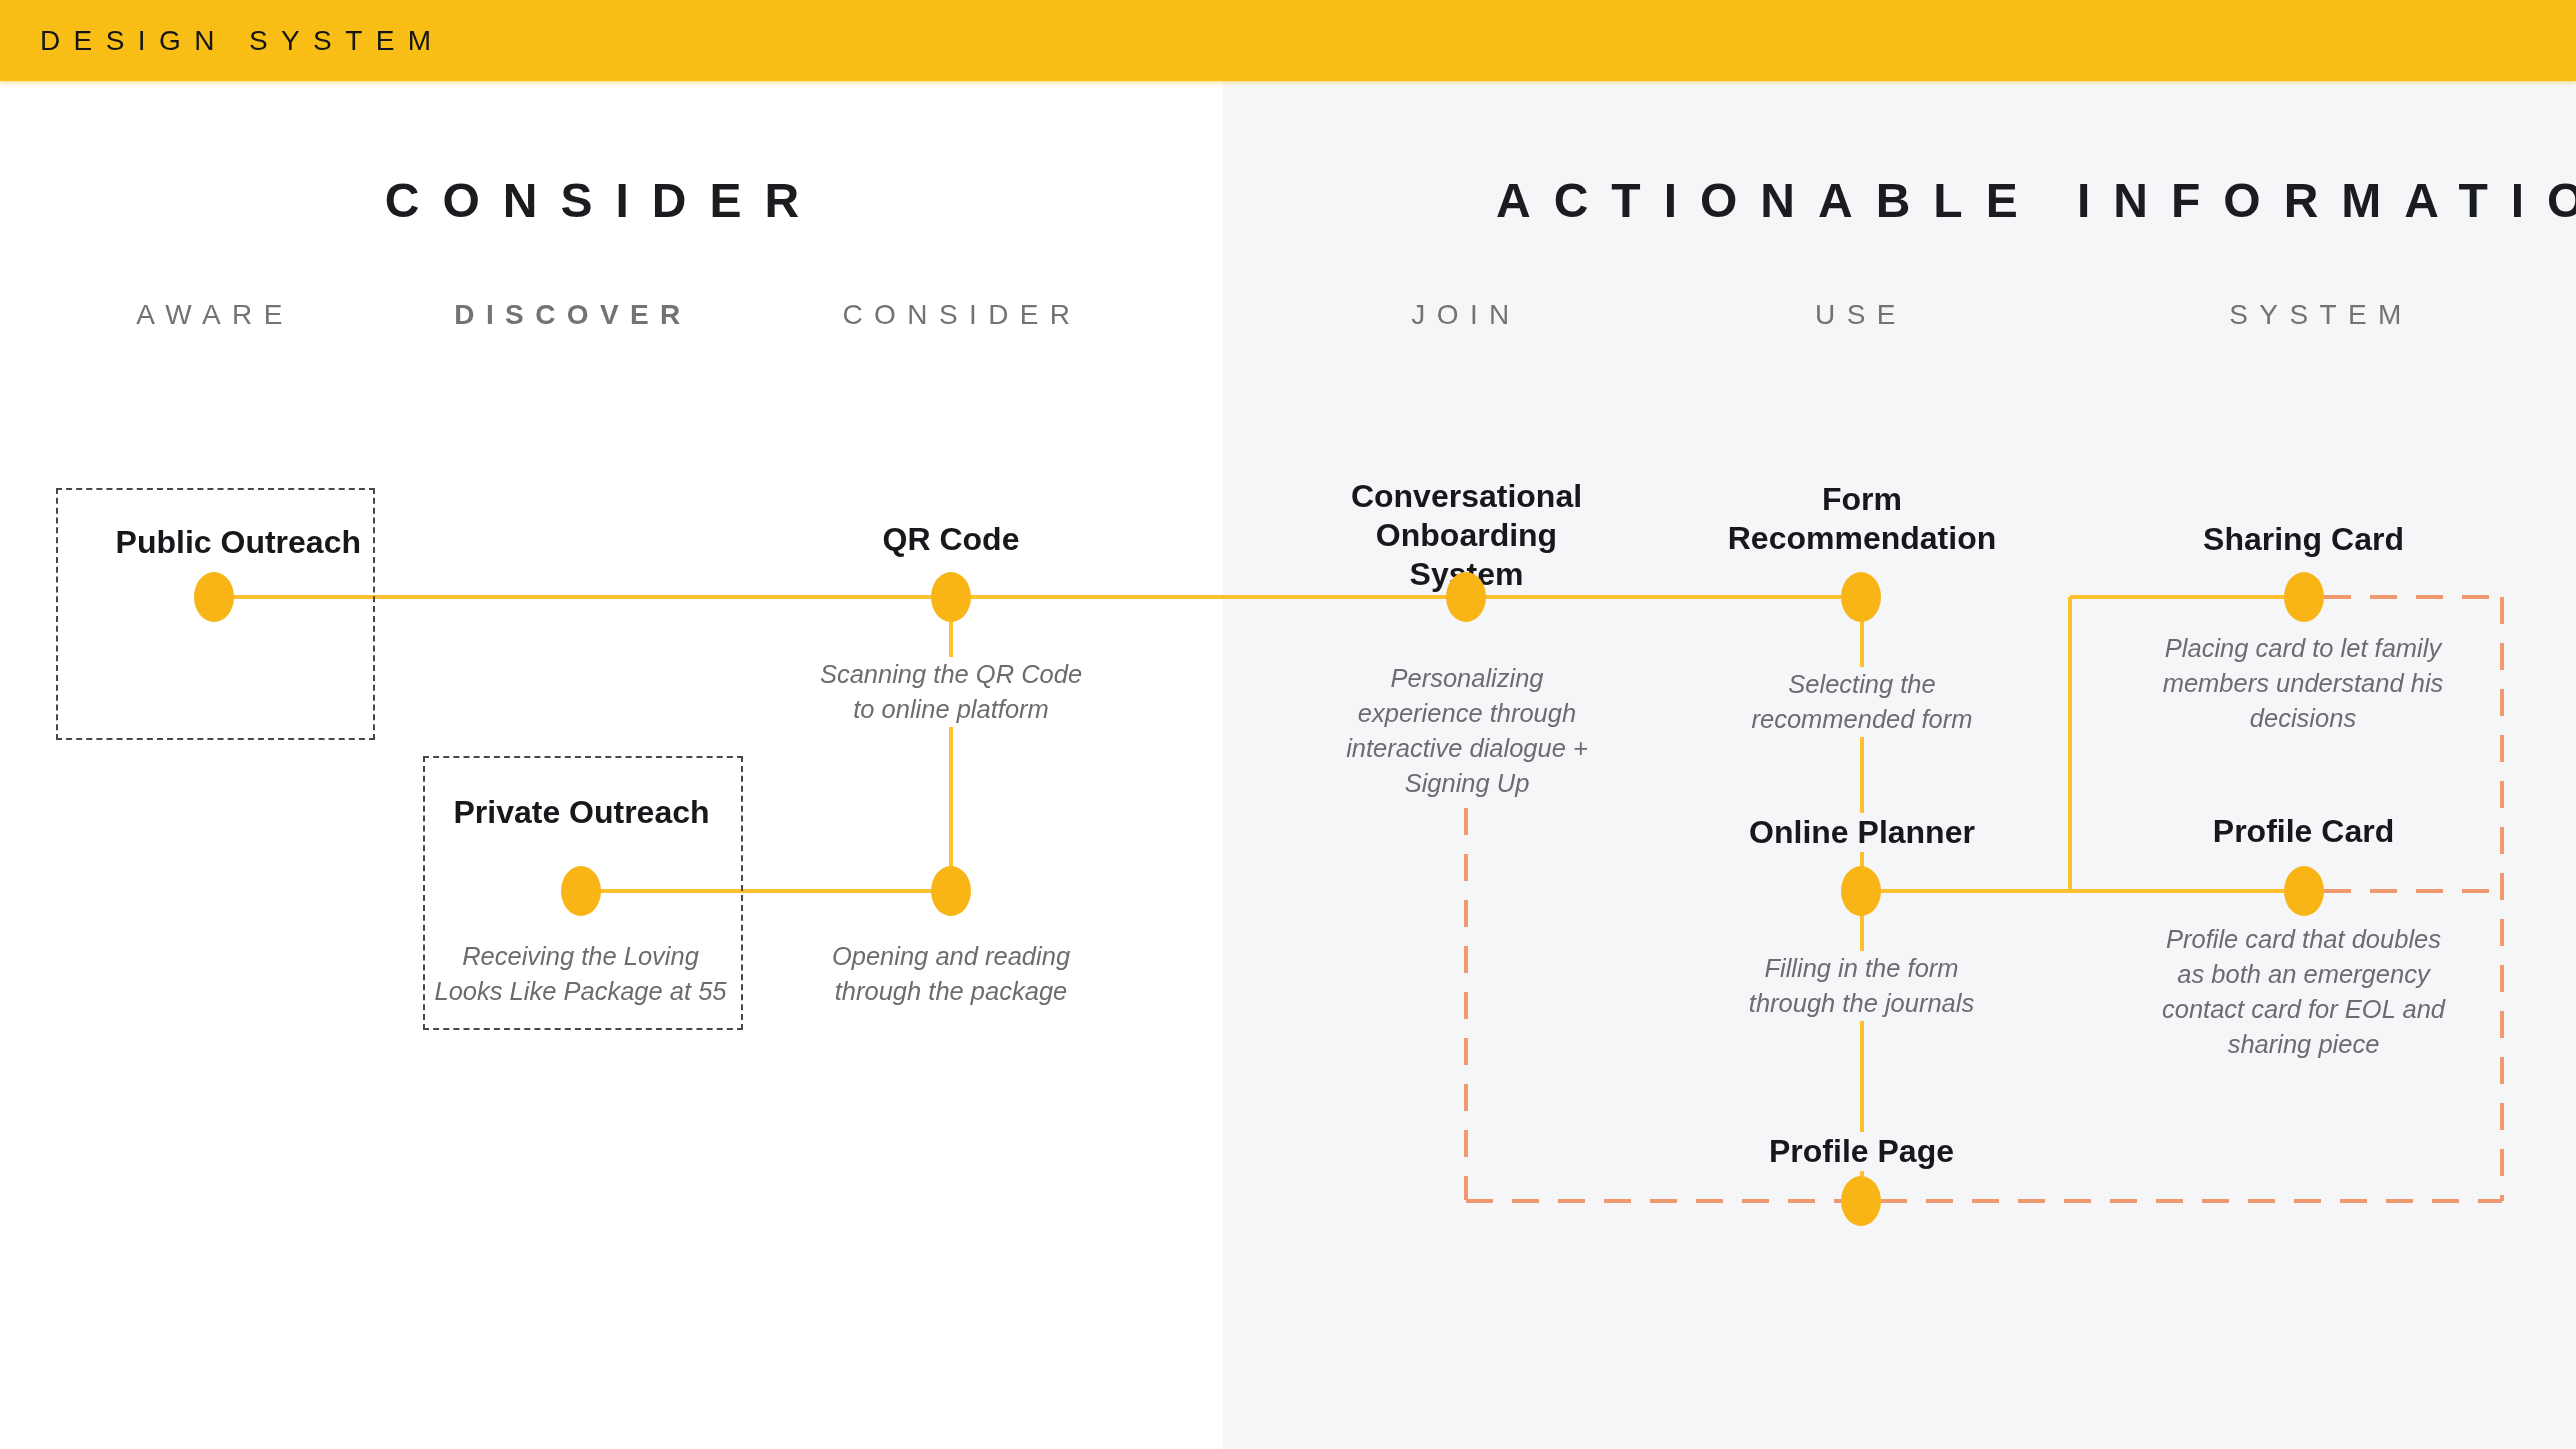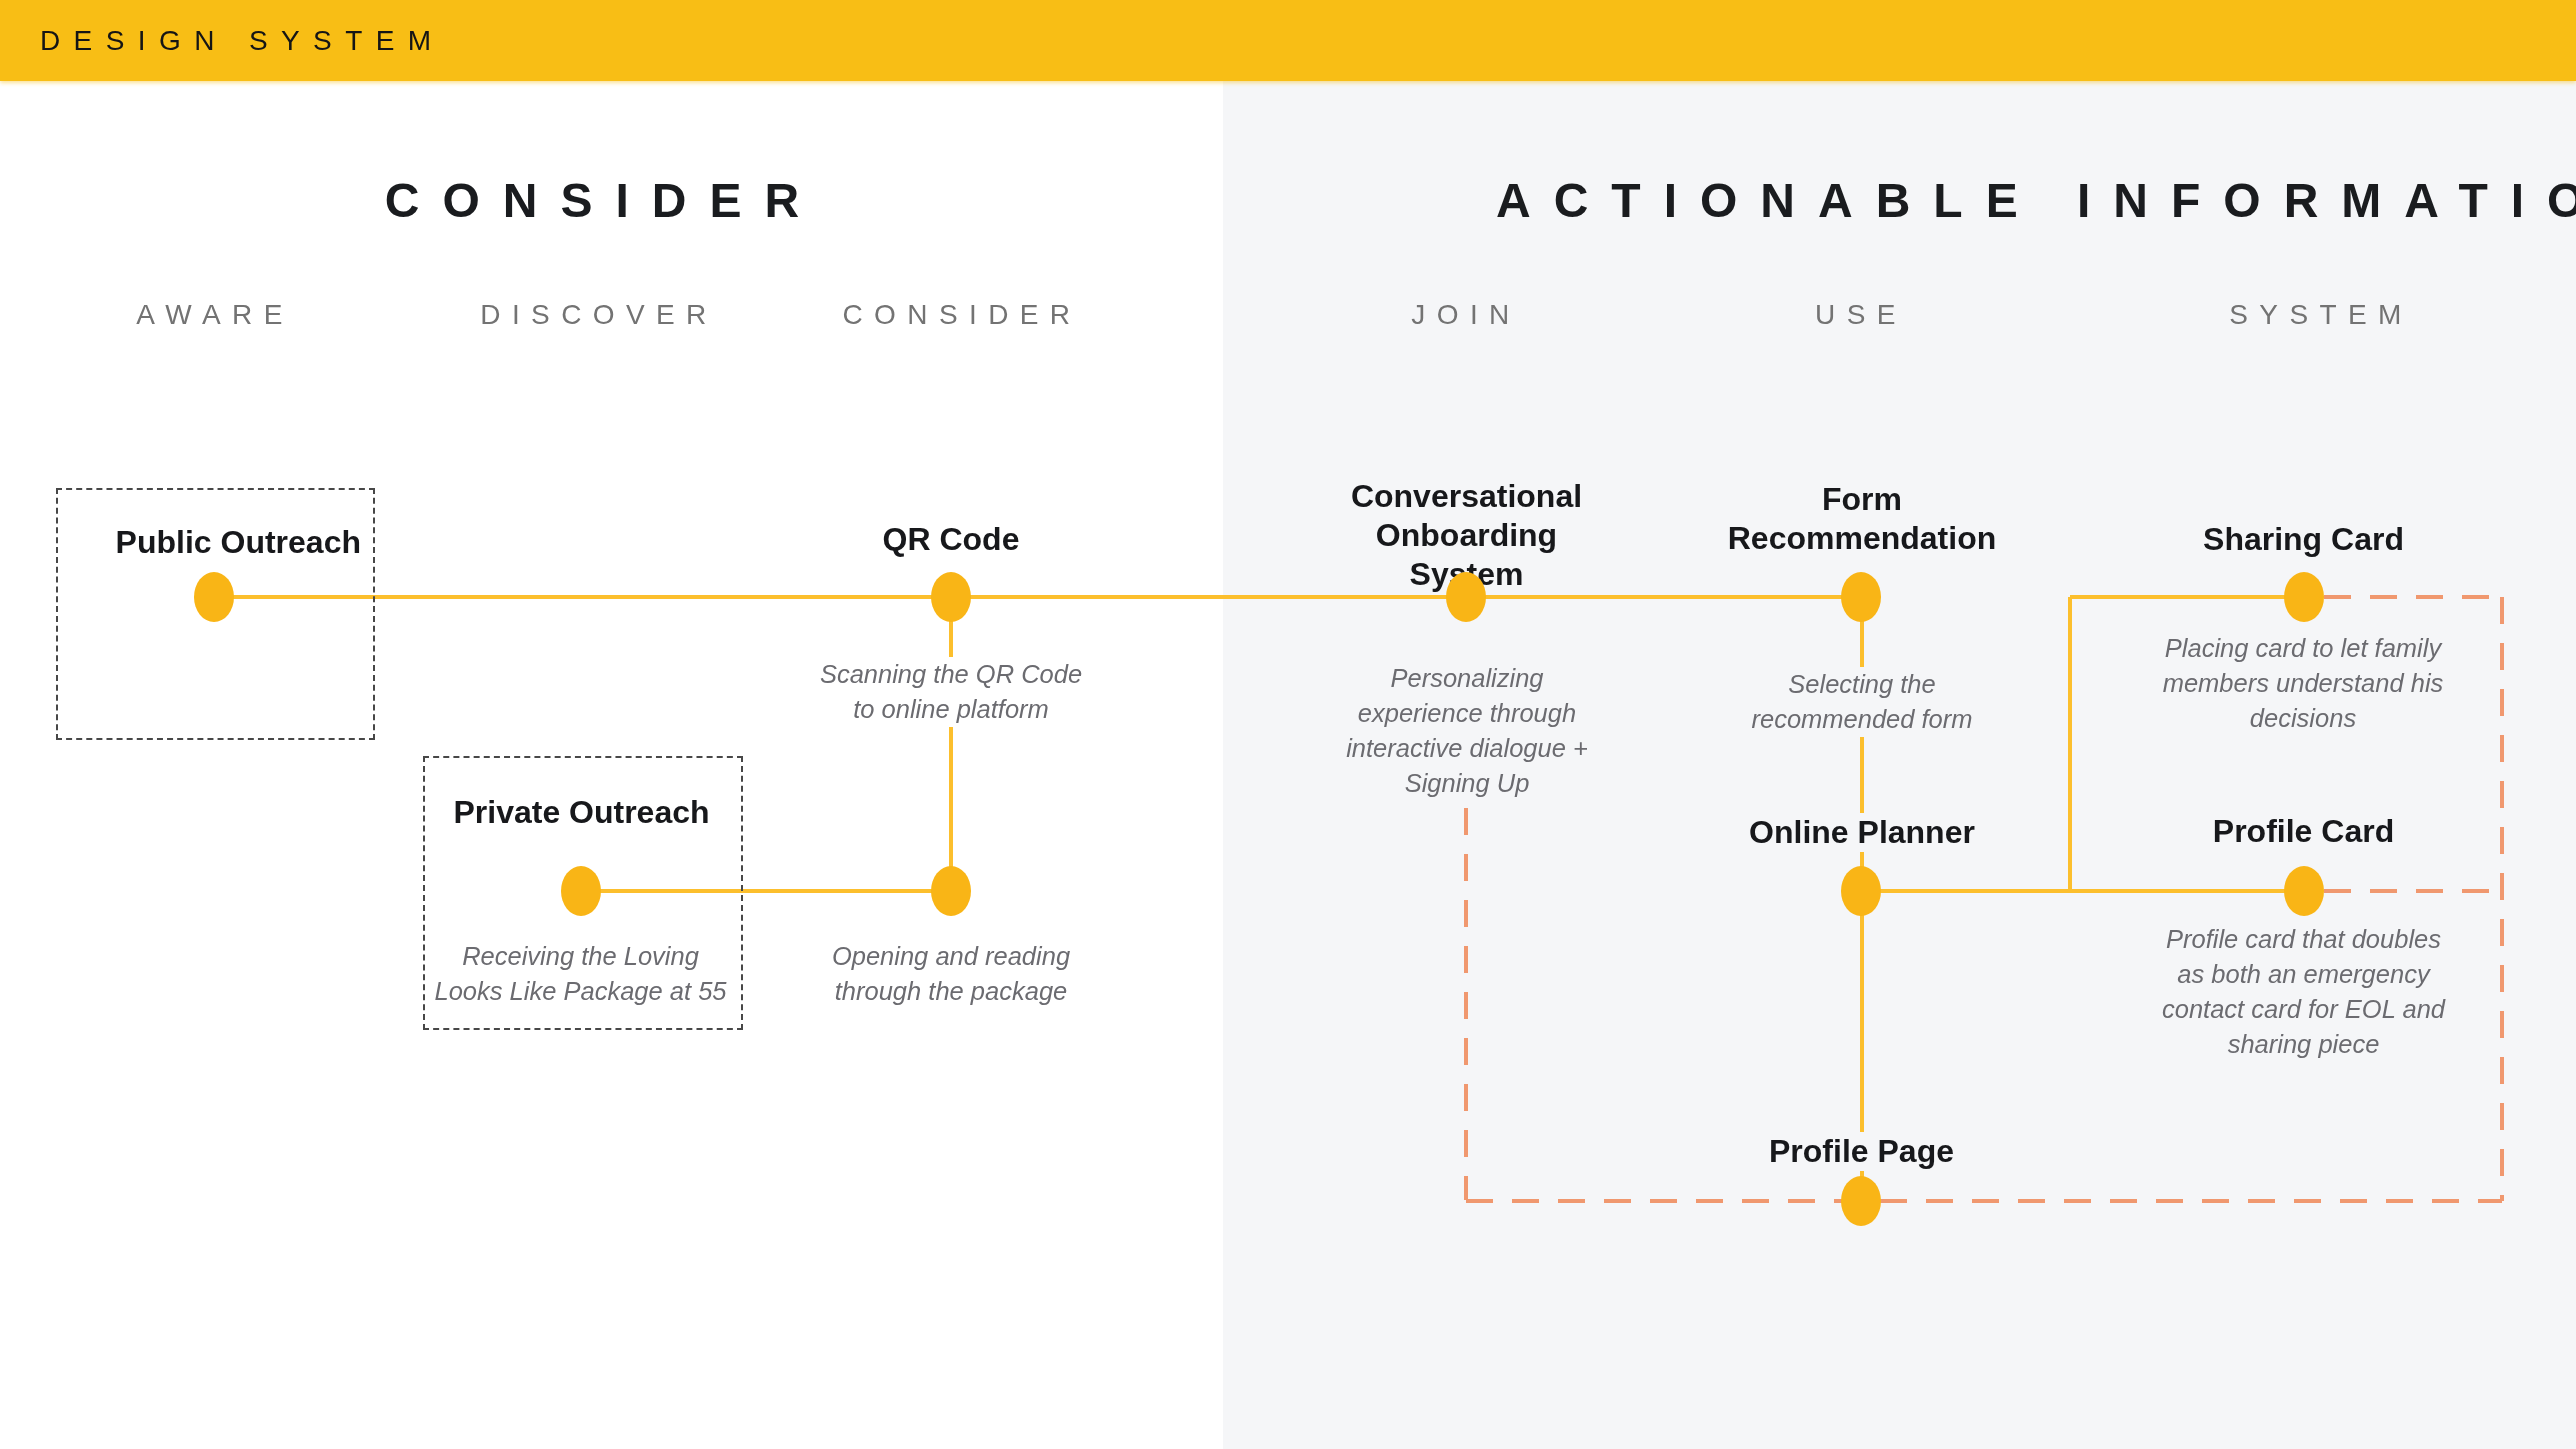--- a/index.html
+++ b/index.html
@@ -57,21 +57,21 @@
   <div class="right-panel"></div>
 
   <div class="header-bar">
     <div class="header-title">DESIGN SYSTEM</div>
   </div>
 
   <div class="section-title" style="left:268px;width:671px;">CONSIDER</div>
   <div class="section-title" style="left:1496px;width:906px;">ACTIONABLE INFORMATION</div>
 
   <div class="stage-label" style="left:81px;">AWARE</div>
-  <div class="stage-label" style="left:465px;">DISCOVER</div>
+  <div class="stage-label" style="left:439px;font-weight:bold;">DISCOVER</div>
   <div class="stage-label" style="left:828px;">CONSIDER</div>
   <div class="stage-label" style="left:1332px;">JOIN</div>
   <div class="stage-label" style="left:1727px;">USE</div>
   <div class="stage-label" style="left:2187px;">SYSTEM</div>
 
   <div class="h-line" style="left:214px;top:595px;width:1648px;"></div>
   <div class="v-line" style="left:949px;top:597px;height:294px;"></div>
   <div class="h-line" style="left:581px;top:889px;width:370px;"></div>
   <div class="v-line" style="left:1860px;top:597px;height:294px;"></div>
   <div class="h-line" style="left:1862px;top:889px;width:442px;"></div>
@@ -106,20 +106,22 @@
   <div class="node-caption bg-white" style="left:790px;top:657px;width:322px;">Scanning the QR Code
 to online platform</div>
   <div class="node-caption" style="left:790px;top:939px;width:322px;">Opening and reading
 through the package</div>
   <div class="node-caption bg-gray" style="left:1279px;top:661px;width:376px;">Personalizing
 experience through
 interactive dialogue +
 Signing Up</div>
   <div class="node-caption bg-gray" style="left:1701px;top:667px;width:322px;">Selecting the
 recommended form</div>
+  <div class="node-caption bg-gray" style="left:1694px;top:951px;width:335px;">Filling in the form
+through the journals</div>
   <div class="node-caption" style="left:2102px;top:631px;width:402px;">Placing card to let family
 members understand his
 decisions</div>
   <div class="node-caption" style="left:2109px;top:922px;width:389px;">Profile card that doubles
 as both an emergency
 contact card for EOL and
 sharing piece</div>
 
   <div class="dot" style="left:194px;top:572px;"></div>
   <div class="dot" style="left:931px;top:572px;"></div>

